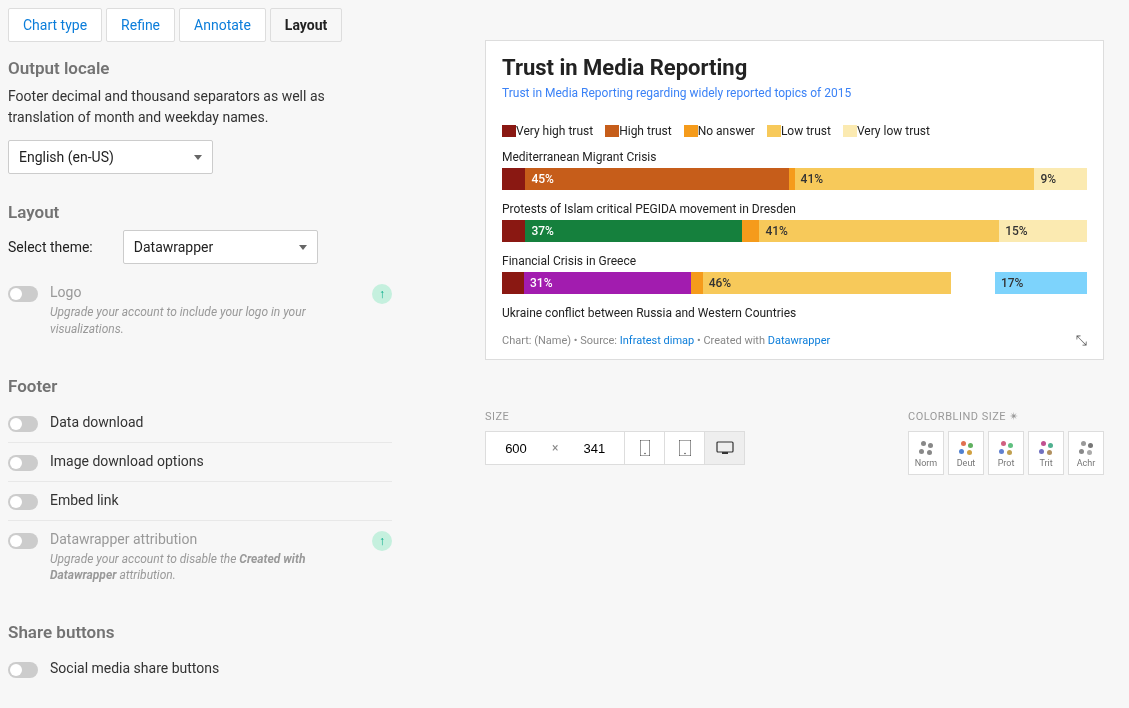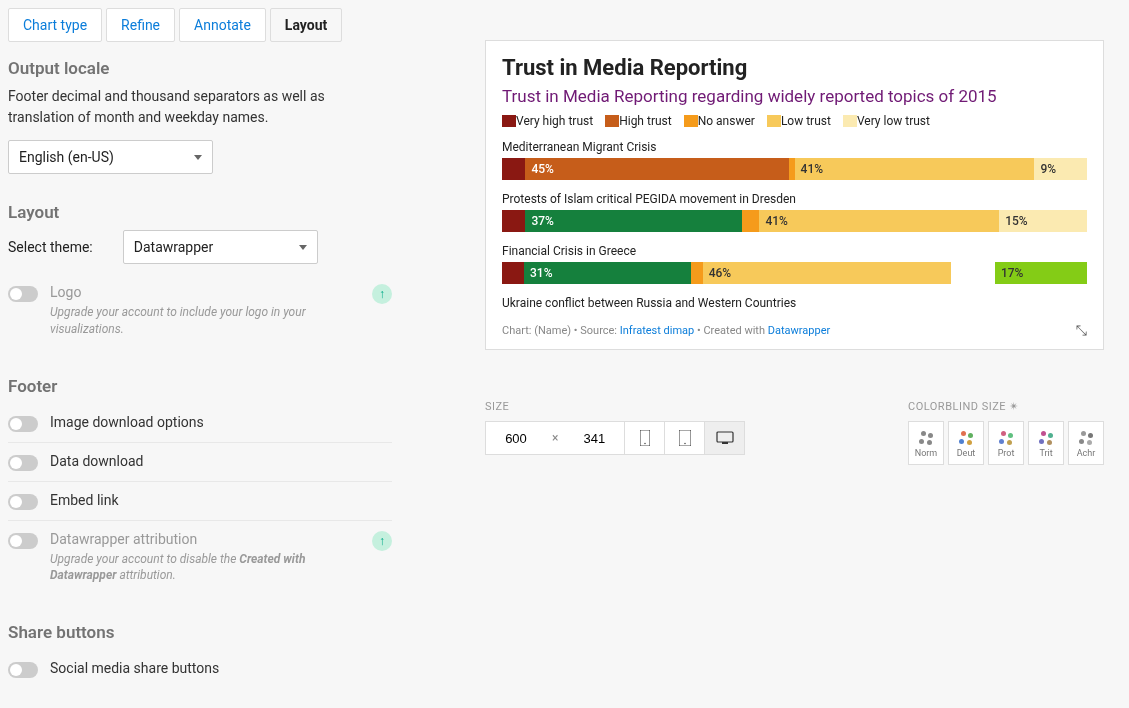--- a/index.html
+++ b/index.html
@@ -27,21 +27,21 @@
 .toggle::after { content:""; position: absolute; left: 2px; top: 2px; width: 12px; height: 12px; background: #fff; border-radius: 50%; }
 .toggle-body { flex: 1; }
 .toggle-label { font-size: 14px; color: #333; }
 .toggle-label.disabled { color: #999; }
 .toggle-help { font-size: 12px; font-style: italic; color: #999; margin-top: 4px; line-height:1.4; }
 .upgrade-badge { width: 20px; height: 20px; background: #c5f0de; border-radius: 50%; display: flex; align-items:center; justify-content:center; color:#0a8; font-size:12px; font-weight:700; flex-shrink:0; }
 
 
 .chart-preview { background: #fff; border: 1px solid #ddd; padding: 14px 16px 10px; }
 .chart-title { font-size: 22px; font-weight: 700; margin-bottom: 6px; }
-.chart-subtitle { font-size: 17px; color: #701a75; margin-bottom: 8px; }
+.chart-subtitle { font-size: 12px; color: #3b82f6; margin-bottom: 24px; }
 .legend { display: flex; gap: 12px; font-size: 12px; margin-bottom: 12px; flex-wrap: wrap; }
 .legend-item { display: flex; align-items: center; }
 .swatch { width: 14px; height: 12px; }
 .chart-row { margin-bottom: 12px; }
 .chart-row-label { font-size: 12px; margin-bottom: 4px; }
 .bar { display: flex; height: 22px; width: 100%; }
 .seg { display: flex; align-items: center; padding-left: 6px; color: #fff; font-size: 12px; font-weight: 500; }
 .seg.light { color: #333; }
 .chart-footer { font-size: 11px; color: #888; margin-top: 10px; display: flex; justify-content: space-between; align-items:center; }
 .chart-footer a { color: #0b7dda; text-decoration: none; }
@@ -98,27 +98,27 @@
       </div>
       <div class="upgrade-badge">↑</div>
     </div>
   </div>
 
   <div class="section">
     <h3>Footer</h3>
     <div class="toggle-row">
       <div class="toggle"></div>
       <div class="toggle-body">
+          <div class="toggle-label">Data download</div>
+        </div>
+    </div>
+    <div class="toggle-row">
+      <div class="toggle"></div>
+      <div class="toggle-body">
           <div class="toggle-label">Image download options</div>
-        </div>
-    </div>
-    <div class="toggle-row">
-      <div class="toggle"></div>
-      <div class="toggle-body">
-          <div class="toggle-label">Data download</div>
         </div>
     </div>
     <div class="toggle-row">
       <div class="toggle"></div>
       <div class="toggle-body">
           <div class="toggle-label">Embed link</div>
         </div>
     </div>
     <div class="toggle-row" style="border-bottom:none">
       <div class="toggle"></div>
@@ -187,24 +187,24 @@
             <div class="seg" style="width: 37%; background: #15803d;">37%</div>
             <div class="seg" style="width: 3%; background: rgb(245, 155, 27);"></div>
             <div class="seg light" style="width: 41%; background: rgb(247, 201, 90);">41%</div>
             <div class="seg light" style="width: 15%; background: rgb(251, 234, 177);">15%</div>
           </div>
         </div>
         <div class="chart-row">
           <div class="chart-row-label">Financial Crisis in Greece</div>
           <div class="bar">
             <div class="seg" style="width: 4%; background: rgb(138, 24, 18);"></div>
-            <div class="seg" style="width: 31%; background: #15803d; text-align: center;">31%</div>
+            <div class="seg" style="width: 31%; background: #a21caf; text-align: center;">31%</div>
             <div class="seg" style="width: 2%; background: rgb(245, 155, 27);"></div>
             <div class="seg light" style="width: 46%; background: rgb(247, 201, 90);">46%</div>
-            <div class="seg light" style="width: 17%; background: #84cc16; margin-left: 44px;">17%</div>
+            <div class="seg light" style="width: 17%; background: #7dd3fc; margin-left: 44px;">17%</div>
           </div>
         </div>
         <div class="chart-row">
           <div class="chart-row-label">Ukraine conflict between Russia and Western Countries</div>
         </div>
       </div>
     <div class="chart-footer">
       <span>
         <span>Chart: (Name) • Source: </span><a href="#">Infratest dimap</a><span> • Created with </span><a href="#">Datawrapper</a>
       </span>

